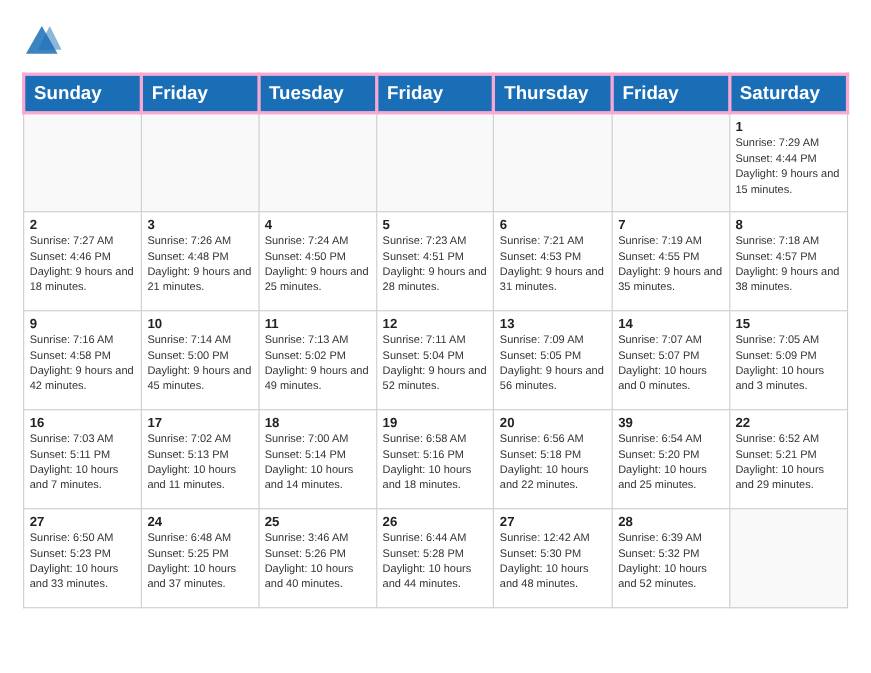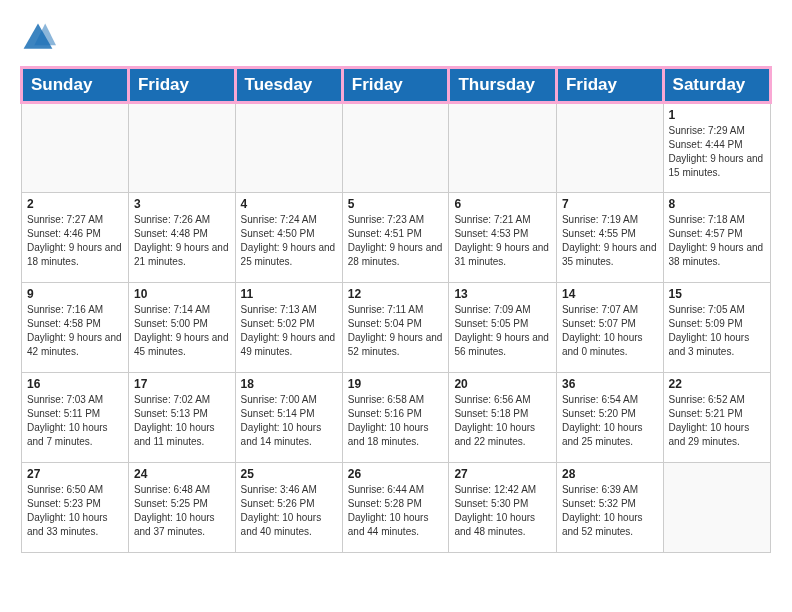--- a/index.html
+++ b/index.html
@@ -243,21 +243,21 @@
 Sunset: 5:16 PM
 Daylight: 10 hours and 18 minutes.</div>
         </td>
         <td>
           <span class="day-num">20</span>
           <div class="day-info">Sunrise: 6:56 AM
 Sunset: 5:18 PM
 Daylight: 10 hours and 22 minutes.</div>
         </td>
         <td>
-          <span class="day-num">36</span>
+          <span class="day-num">39</span>
           <div class="day-info">Sunrise: 6:54 AM
 Sunset: 5:20 PM
 Daylight: 10 hours and 25 minutes.</div>
         </td>
         <td>
           <span class="day-num">22</span>
           <div class="day-info">Sunrise: 6:52 AM
 Sunset: 5:21 PM
 Daylight: 10 hours and 29 minutes.</div>
         </td>

